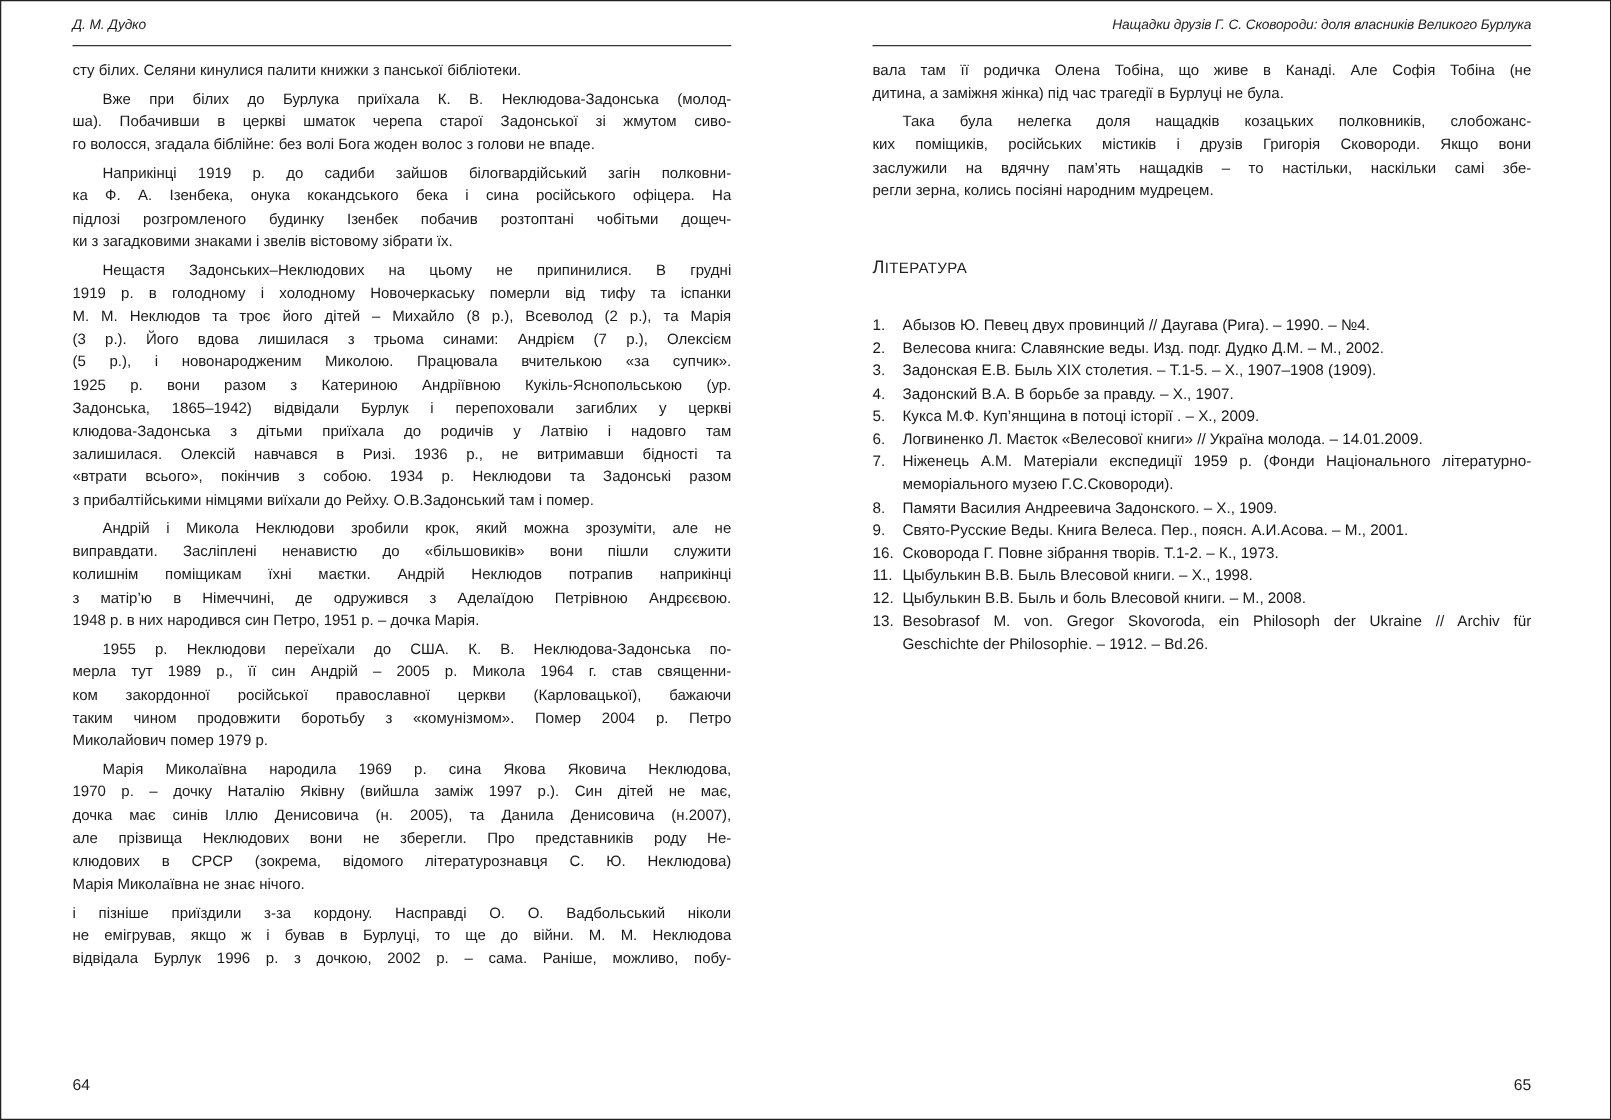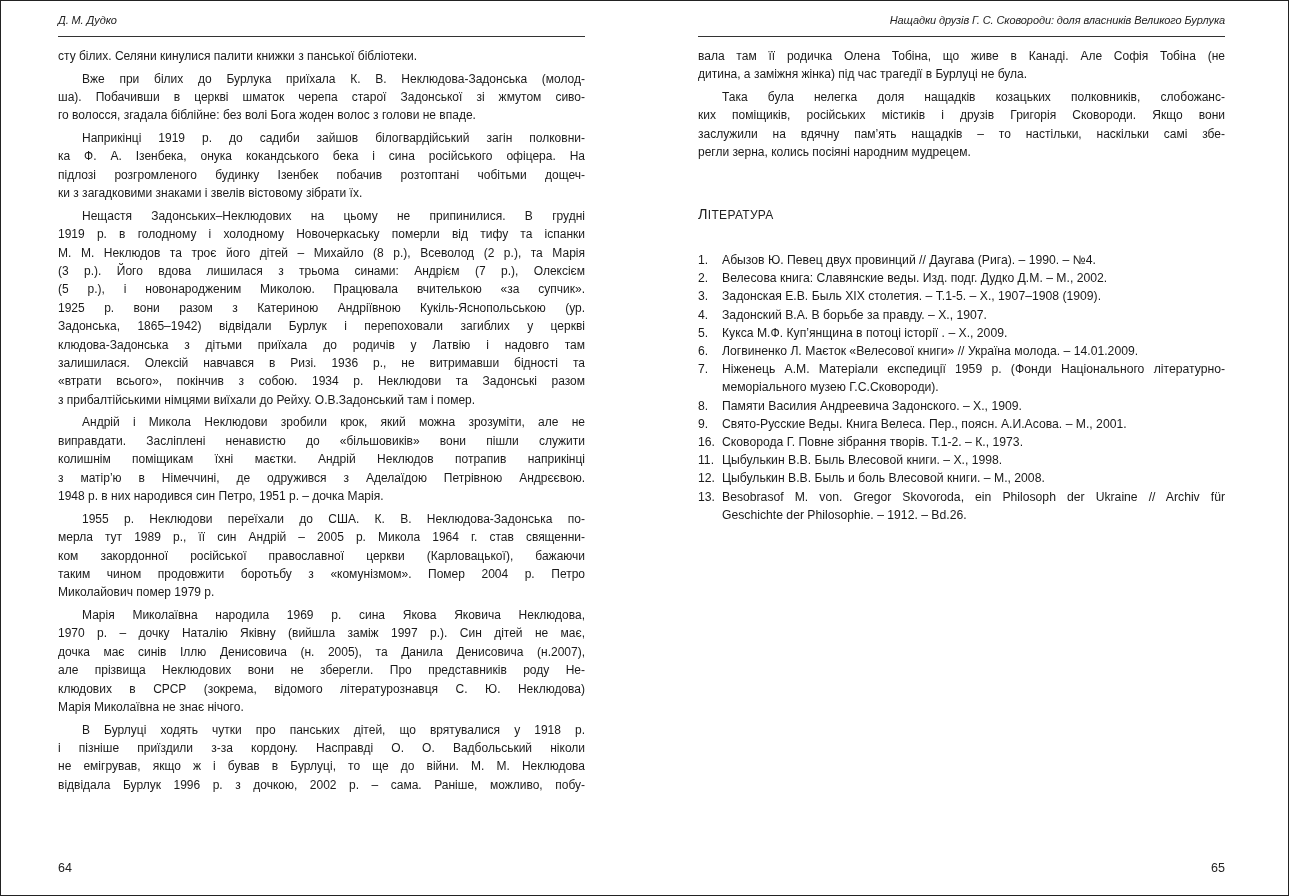--- a/index.html
+++ b/index.html
@@ -170,21 +170,20 @@
     </p>
     <p class="para">
       <span class="line indent">Марія Миколаївна народила 1969 р. сина Якова Яковича Неклюдова,</span>
       <span class="line">1970 р. – дочку Наталію Яківну (вийшла заміж 1997 р.). Син дітей не має,</span>
       <span class="line">дочка має синів Іллю Денисовича (н. 2005), та Данила Денисовича (н.2007),</span>
       <span class="line">але прізвища Неклюдових вони не зберегли. Про представників роду Не-</span>
       <span class="line">клюдових в СРСР (зокрема, відомого літературознавця С. Ю. Неклюдова)</span>
       <span class="line last">Марія Миколаївна не знає нічого.</span>
     </p>
     <p class="para">
-      <span class="line indent">В Бурлуці ходять чутки про панських дітей, що врятувалися у 1918 р.</span>
       <span class="line">і пізніше приїздили з-за кордону. Насправді О. О. Вадбольський ніколи</span>
       <span class="line">не емігрував, якщо ж і бував в Бурлуці, то ще до війни. М. М. Неклюдова</span>
       <span class="line">відвідала Бурлук 1996 р. з дочкою, 2002 р. – сама. Раніше, можливо, побу-</span>
     </p>
   </div>
 
   <div class="folio">64</div>
 </div>
 
 <div class="page right">

